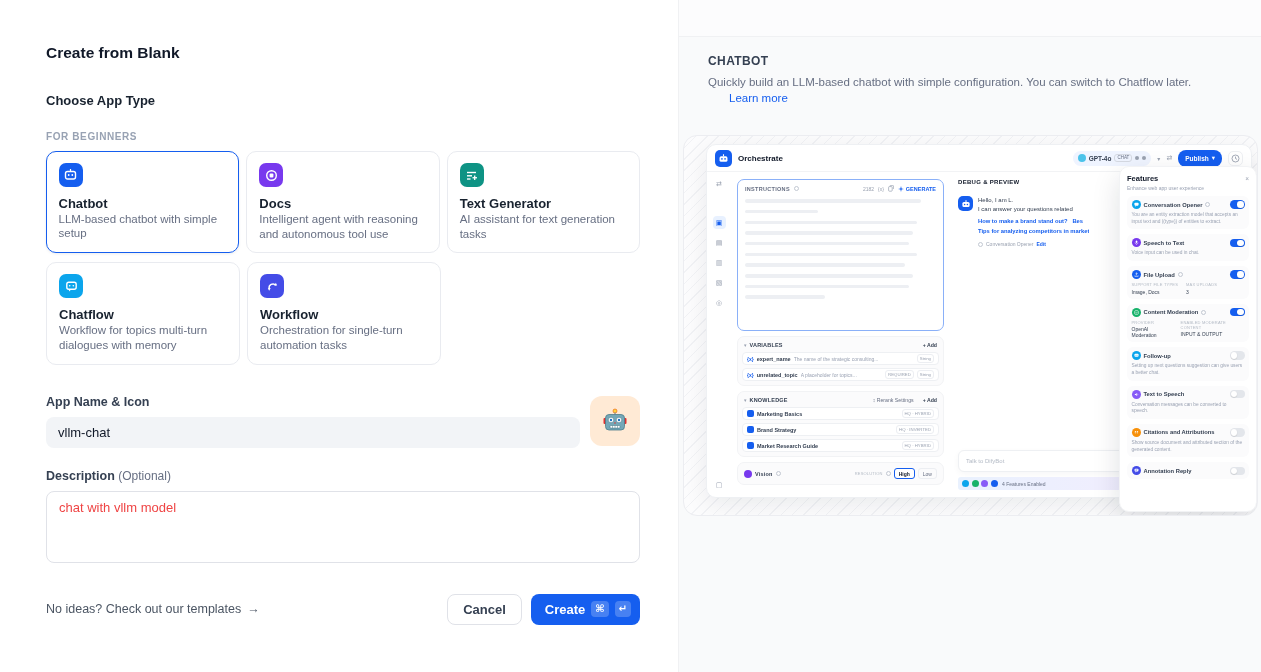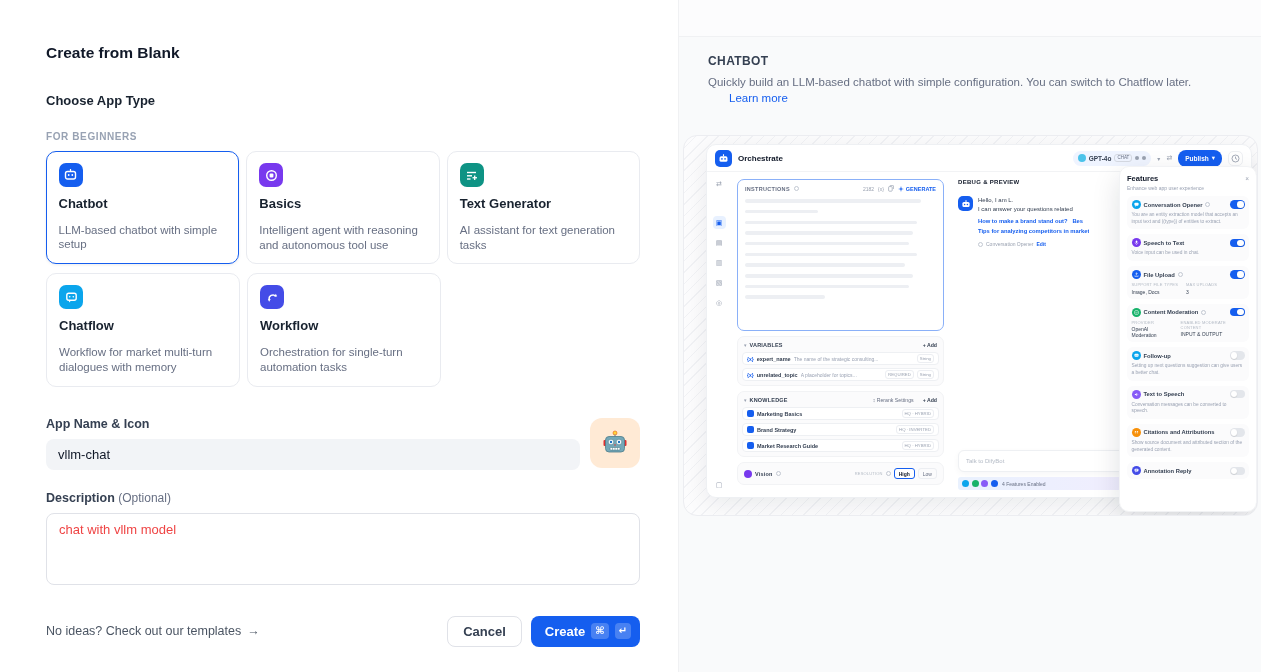--- a/index.html
+++ b/index.html
@@ -9,21 +9,21 @@
   
   .left { width:678px; height:496px; background:#fff; padding:40px 38px 0 46px; flex:none; }
   .modal-title { font-size:15.5px; font-weight:700; color:#101828; margin-top:4px; }
   .choose-label { font-size:13px; font-weight:700; color:#18222f; margin-top:31px; }
   .section-label { font-size:10px; font-weight:600; color:#98a2b3; letter-spacing:.6px; margin-top:23px; }
   .cards { display:flex; gap:7px; margin-top:9px; }
   .card { width:194px; min-height:98px; background:#fff; border:1px solid #e9ebf0; border-radius:10px; padding:11px 12px; cursor:pointer; }
   .card.selected { border:1.5px solid #155eef; box-shadow:0 1px 3px rgba(16,24,40,.08); padding:10.5px 11.5px; }
   .tile { width:24px; height:24px; border-radius:7px; display:flex; align-items:center; justify-content:center; }
   .card-title { font-size:13px; font-weight:700; color:#18222f; margin-top:9px; }
-  .card-desc { font-size:11.5px; color:#676f83; line-height:1.28; margin-top:12px; }
+  .card-desc { font-size:11.5px; color:#676f83; line-height:1.28; margin-top:1px; }
 
   .app-row { display:flex; justify-content:space-between; align-items:center; margin-top:30px; }
   .field-label { font-size:12.5px; font-weight:700; color:#354052; }
   .field-label .opt { font-weight:400; color:#676f83; font-size:12px; }
   .name-col { width:534px; }
   .name-input { margin-top:8px; width:100%; height:31px; background:#f2f4f7; border:none; border-radius:8px; padding:0 12px; font-size:13px; color:#101828; font-family:inherit; outline:none; }
   .app-icon { width:50px; height:50px; border-radius:12px; background:#ffead5; display:flex; align-items:center; justify-content:center; cursor:pointer; }
   .desc-label { margin-top:21px; }
   .desc-area { margin-top:8px; width:594px; height:72px; border:1px solid #e0e2e8; border-radius:8px; background:#fff; padding:7px 12px; font-size:13px; color:#ef4444; font-family:inherit; resize:none; outline:none; line-height:1.4; }
   .footer { display:flex; justify-content:space-between; align-items:center; margin-top:27px; width:594px; }
@@ -146,21 +146,21 @@
       <div class="card-title">Chatbot</div>
       <div class="card-desc">LLM-based chatbot with simple setup</div>
     </div>
     <div class="card">
       <div class="tile" style="background: rgb(120, 57, 238);">
         <svg width="13" height="13" viewBox="0 0 13 13">
             <circle cx="6.5" cy="6.5" r="4.8" fill="none" stroke="#fff" stroke-width="1.4"></circle>
             <rect x="4.6" y="4.6" width="3.8" height="3.8" rx="1" fill="#fff"></rect>
           </svg>
       </div>
-      <div class="card-title">Basics</div>
+      <div class="card-title">Docs</div>
       <div class="card-desc">Intelligent agent with reasoning and autonomous tool use</div>
     </div>
     <div class="card">
       <div class="tile" style="background: rgb(14, 147, 132);">
         <svg width="13" height="13" viewBox="0 0 13 13">
             <line x1="2" y1="3.5" x2="11" y2="3.5" stroke="#fff" stroke-width="1.4"></line>
             <line x1="2" y1="6.8" x2="7" y2="6.8" stroke="#fff" stroke-width="1.4"></line>
             <line x1="2" y1="10" x2="5.5" y2="10" stroke="#fff" stroke-width="1.4"></line>
             <line x1="9.7" y1="6.5" x2="9.7" y2="11" stroke="#fff" stroke-width="1.3"></line>
             <line x1="7.5" y1="8.75" x2="12" y2="8.75" stroke="#fff" stroke-width="1.3"></line>
@@ -175,21 +175,21 @@
     <div class="card">
       <div class="tile" style="background: rgb(11, 165, 236);">
         <svg width="13" height="13" viewBox="0 0 13 13">
             <rect x="1.8" y="2.2" width="9.4" height="7" rx="2" fill="none" stroke="#fff" stroke-width="1.4"></rect>
             <path d="M4 9.2 L4 11.5 L6.5 9.2 Z" fill="#fff"></path>
             <circle cx="4.7" cy="5.7" r="0.8" fill="#fff"></circle>
             <circle cx="8.3" cy="5.7" r="0.8" fill="#fff"></circle>
           </svg>
       </div>
       <div class="card-title">Chatflow</div>
-      <div class="card-desc">Workflow for market multi-turn dialogues with memory</div>
+      <div class="card-desc">Workflow for topics multi-turn dialogues with memory</div>
     </div>
     <div class="card">
       <div class="tile" style="background: rgb(68, 76, 231);">
         <svg width="13" height="13" viewBox="0 0 13 13">
             <path d="M3.2 8.8 A3.9 3.9 0 0 1 9.8 5.2" fill="none" stroke="#fff" stroke-width="1.4"></path>
             <path d="M9.8 7.8 A3.9 3.9 0 0 1 3.2 4.2" fill="none" stroke="#fff" stroke-width="1.4" opacity="0"></path>
             <path d="M9.8 2.8 L11.2 5.4 L8.3 5.6 Z" fill="#fff"></path>
             <path d="M3.2 10.8 L1.8 8.2 L4.7 8 Z" fill="#fff"></path>
             <path d="M9.8 4.2 A3.9 3.9 0 0 1 3.2 7.8" fill="none" stroke="#fff" stroke-width="0"></path>
             <path d="M9.9 7.2 A3.9 3.9 0 0 1 3.3 8.9" fill="none" stroke="#fff" stroke-width="1.4" opacity="0"></path>

